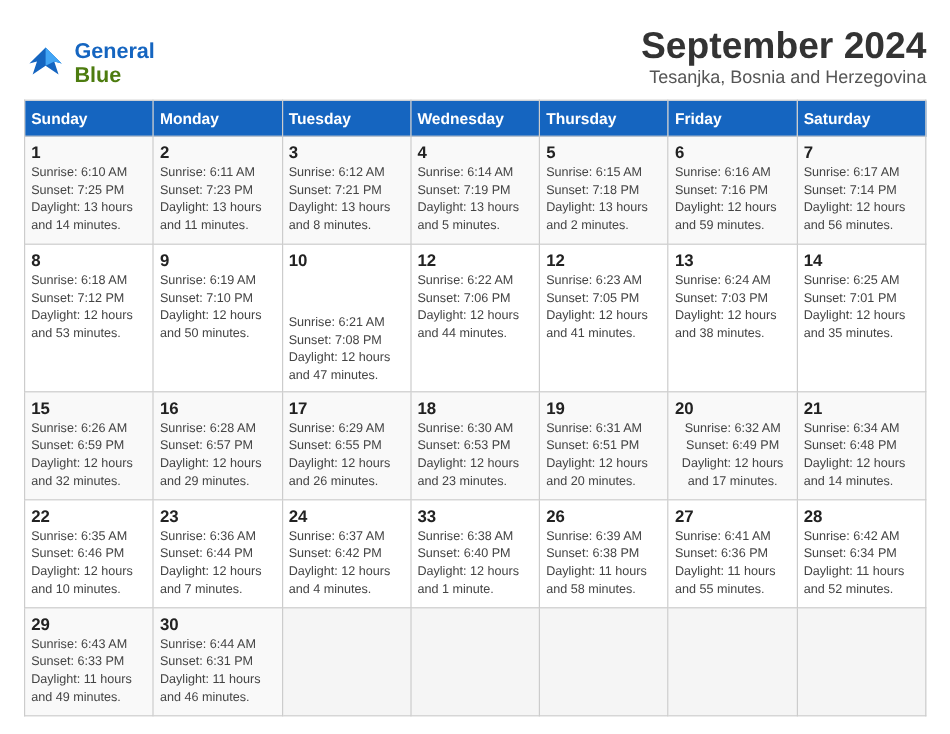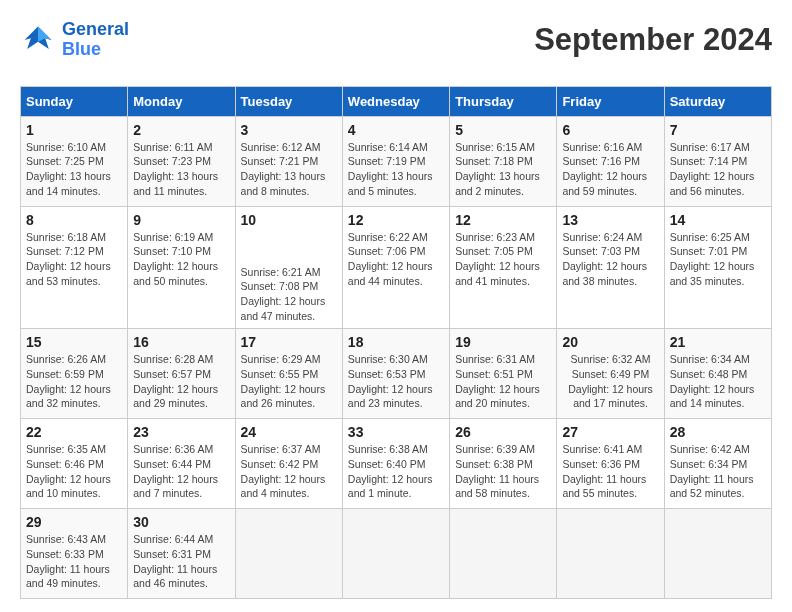--- a/index.html
+++ b/index.html
@@ -6,22 +6,22 @@
     body {
       font-family: Arial, sans-serif;
       background: #fff;
       width: 792px;
       min-height: 612px;
       padding: 20px;
     }
     .header {
       display: flex;
       justify-content: space-between;
-      align-items: center;
-      margin-bottom: 26px;
+      align-items: flex-end;
+      margin-bottom: 10px;
     }
     .logo {
       display: flex;
       align-items: center;
       gap: 6px;
     }
     .logo-text {
       font-size: 18px;
       font-weight: bold;
       color: #333;
@@ -92,25 +92,26 @@
 <body>
 
 <div class="header">
   <div class="logo">
     <svg class="logo-bird" viewBox="0 0 40 40">
       <polygon points="20,5 35,20 28,18 32,30 20,22 8,30 12,18 5,20" fill="#1565c0"></polygon>
       <polygon points="20,5 35,20 28,18 20,22" fill="#42a5f5"></polygon>
     </svg>
     <div class="logo-text">
       <div><span>General</span></div>
-      <div><span style="color:#3b82f6">Blue</span></div>
+      <div><span style="color:#4d7c0f">Blue</span></div>
     </div>
   </div>
   <div class="title-block">
     <div class="month-title">September 2024</div>
+    <div class="subtitle">Tesanjka, Bosnia and Herzegovina</div>
   </div>
 </div>
 
 <table>
   <thead>
     <tr id="header-row">
     <th>Sunday</th>
         <th>Monday</th>
         <th>Tuesday</th>
         <th>Wednesday</th>

